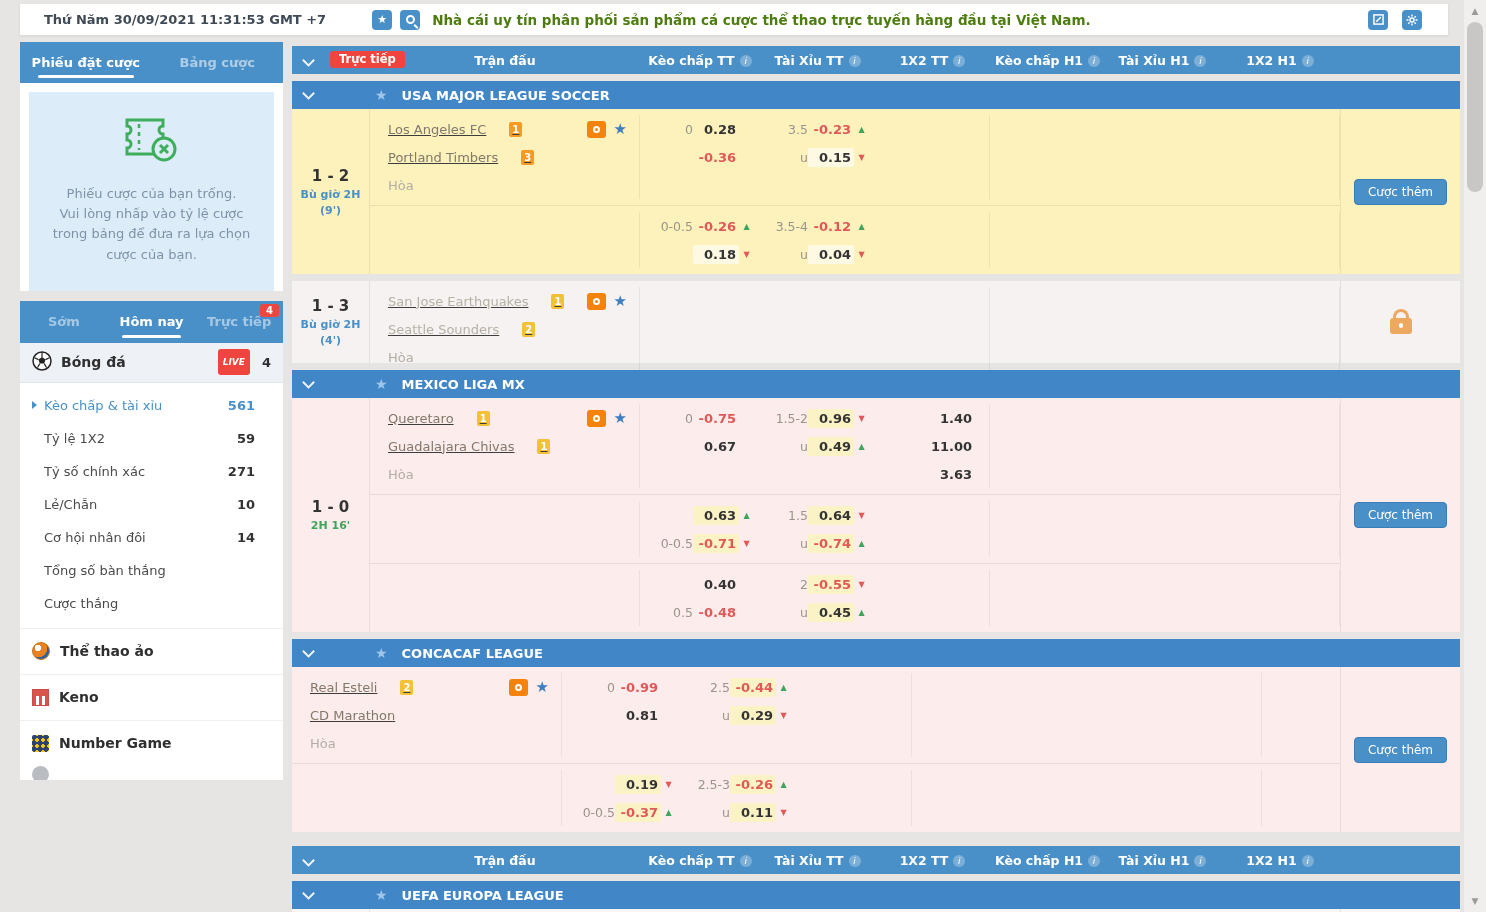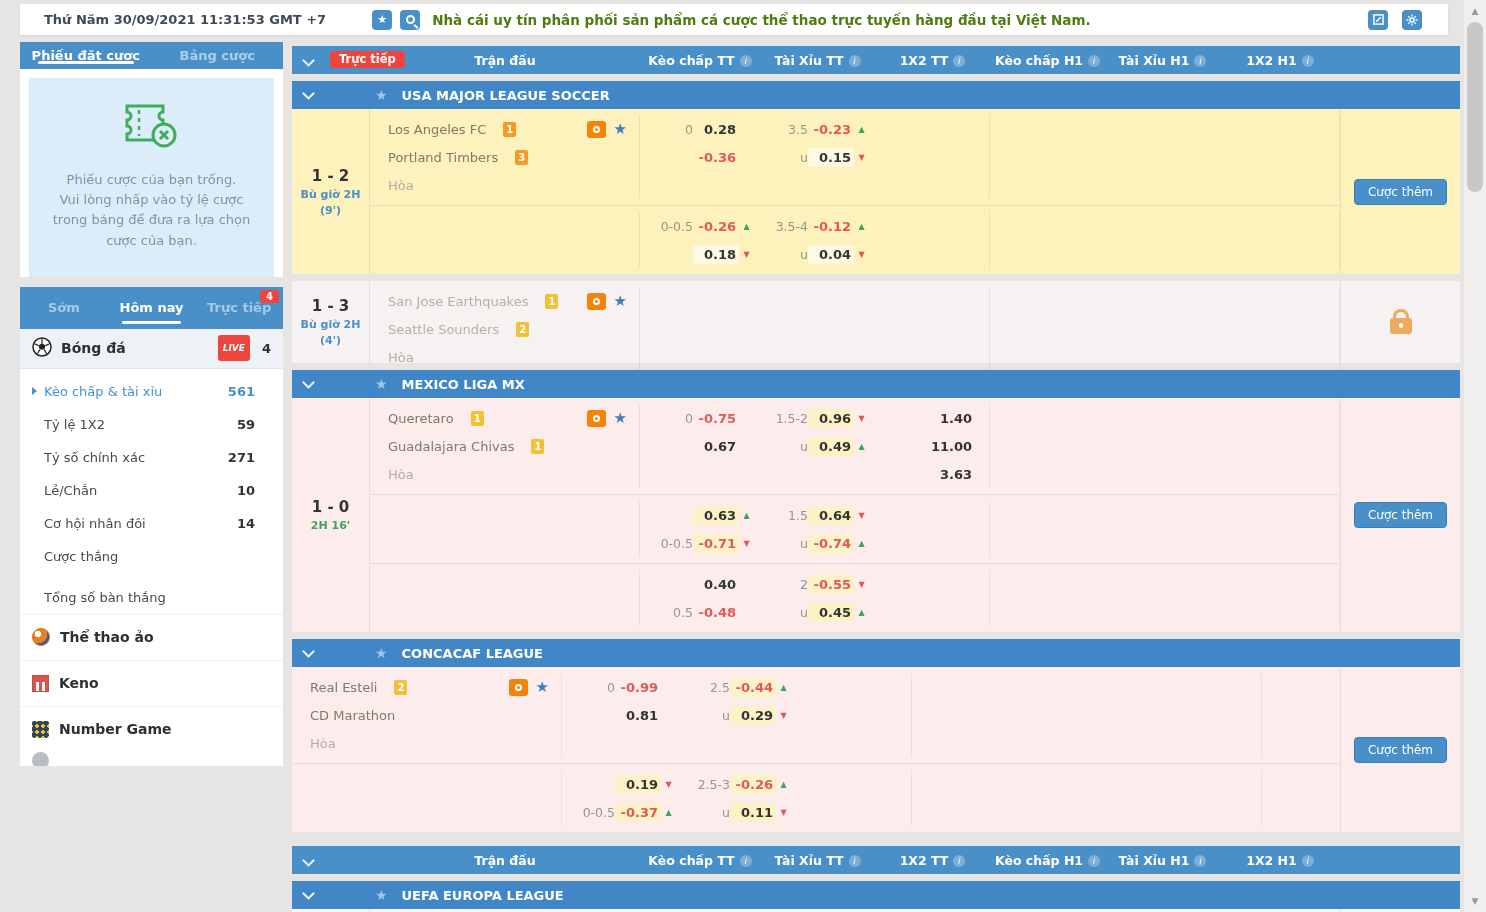--- a/index.html
+++ b/index.html
@@ -19,21 +19,21 @@
   .tb-right { display:flex; gap:6px; margin-right:16px; }
 
   
   .vscroll { position:absolute; right:0; top:0; width:22px; height:912px; background:#f0efee; }
   .vs-arrow { position:absolute; left:0; width:22px; height:18px; color:#9a9a9a; font-size:9px; text-align:center; line-height:18px; }
   .vs-thumb { position:absolute; left:3px; top:22px; width:16px; height:170px; background:#c9c7c5; border-radius:8px; }
 
   
   .sidebar { position:absolute; left:20px; top:42px; width:263px; }
   .panel { background:#fff; margin-bottom:10px; }
-  .slip-tabs { height:27px; background:var(--c-header_blue,#4a90c8); display:flex; }
+  .slip-tabs { height:41px; background:var(--c-header_blue,#4a90c8); display:flex; }
   .slip-tab { flex:1; display:flex; align-items:center; justify-content:center; font-weight:700;
     color:rgba(255,255,255,.55); position:relative; cursor:pointer; }
   .slip-tab.on { color:#fff; }
   .slip-tab.on:after { content:""; position:absolute; left:18px; right:18px; bottom:5px; height:3px; background:#fff; border-radius:2px; }
   .slip-body { margin:9px; background:#dcecf9; padding:22px 16px 26px; text-align:center; color:#7e93a7; line-height:1.55; }
   .slip-body .tkt { margin:0 auto 14px; width:58px; }
 
   .nav-tabs { height:42px; background:var(--c-header_blue,#4a90c8); display:flex; position:relative; }
   .nav-tab { flex:1; display:flex; align-items:center; justify-content:center; font-weight:700;
     color:rgba(255,255,255,.5); position:relative; cursor:pointer; }
@@ -89,21 +89,21 @@
     border-right:1px solid rgba(0,0,0,.07); gap:3px; }
   .score { font-size:15px; font-weight:700; color:#333; }
   .per { font-size:11px; font-weight:700; }
   .per.blue { color:var(--c-accent_blue,#4a90c8); }
   .per.green { color:var(--c-up_green,#3fa45c); }
   .m-rows { flex:1; display:flex; flex-direction:column; }
   .m-extra { flex:0 0 120px; display:flex; align-items:center; justify-content:center; border-left:1px solid rgba(0,0,0,.07); }
   .mrow { display:grid; grid-template-columns:270px 120px 115px 115px 115px 115px 120px; padding:6px 0; }
   .mrow + .mrow { border-top:1px solid rgba(0,0,0,.08); }
   .teams { padding-left:18px; position:relative; border-right:1px solid rgba(0,0,0,.06); }
-  .tline { height:28px; display:flex; align-items:center; gap:17px; }
+  .tline { height:28px; display:flex; align-items:center; gap:23px;text-decoration:underline; }
   .tname { color:#81796a; }
   .tname.faded { color:#b6b1a6; }
   .tbadge { min-width:13px; height:15px; border-radius:2px; background:var(--c-badge_orange,#f5a623);
     color:#fff; font-size:10px; font-weight:700; display:inline-flex; align-items:center; justify-content:center; padding:0 2px; }
   .tbadge.ye { background:#f2c135; }
   .draw { color:#b3aea5; height:28px; display:flex; align-items:center; }
   .t-icons { position:absolute; right:12px; top:5px; display:flex; align-items:center; gap:8px; }
   .live-ico { width:19px; height:17px; border-radius:3px; background:var(--c-live_orange,#f5820b);
     display:flex; align-items:center; justify-content:center; cursor:pointer; }
   .live-ico i { width:7px; height:7px; border:2px solid #fff; border-radius:50%; display:block; }
@@ -227,26 +227,26 @@
       <span class="cnt">271</span>
     </div>
     <div class="side-item">
       <span class="lbl">Lẻ/Chẵn</span>
       <span class="cnt">10</span>
     </div>
     <div class="side-item">
       <span class="lbl">Cơ hội nhân đôi</span>
       <span class="cnt">14</span>
     </div>
+    <div class="side-item">
+      <span class="lbl">Tổng số bàn thắng</span>
+      <span class="cnt"></span>
+    </div>
     <div class="side-item" style="margin-bottom:8px">
       <span class="lbl">Cược thắng</span>
-      <span class="cnt"></span>
-    </div>
-    <div class="side-item">
-      <span class="lbl">Tổng số bàn thắng</span>
       <span class="cnt"></span>
     </div>
 
     <div class="game-item">
       <span class="vball"></span>
       <span class="lbl">Thể thao ảo</span>
     </div>
     <div class="game-item">
       <span class="keno-ico"></span>
       <span class="lbl">Keno</span>

